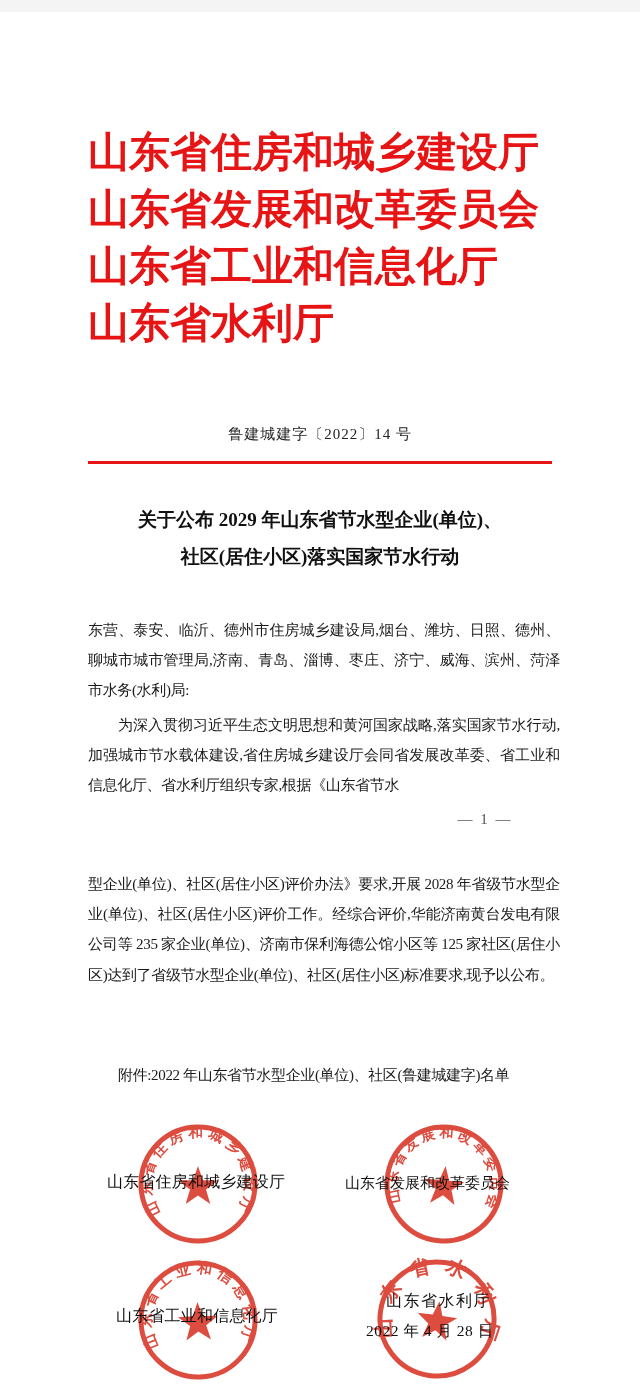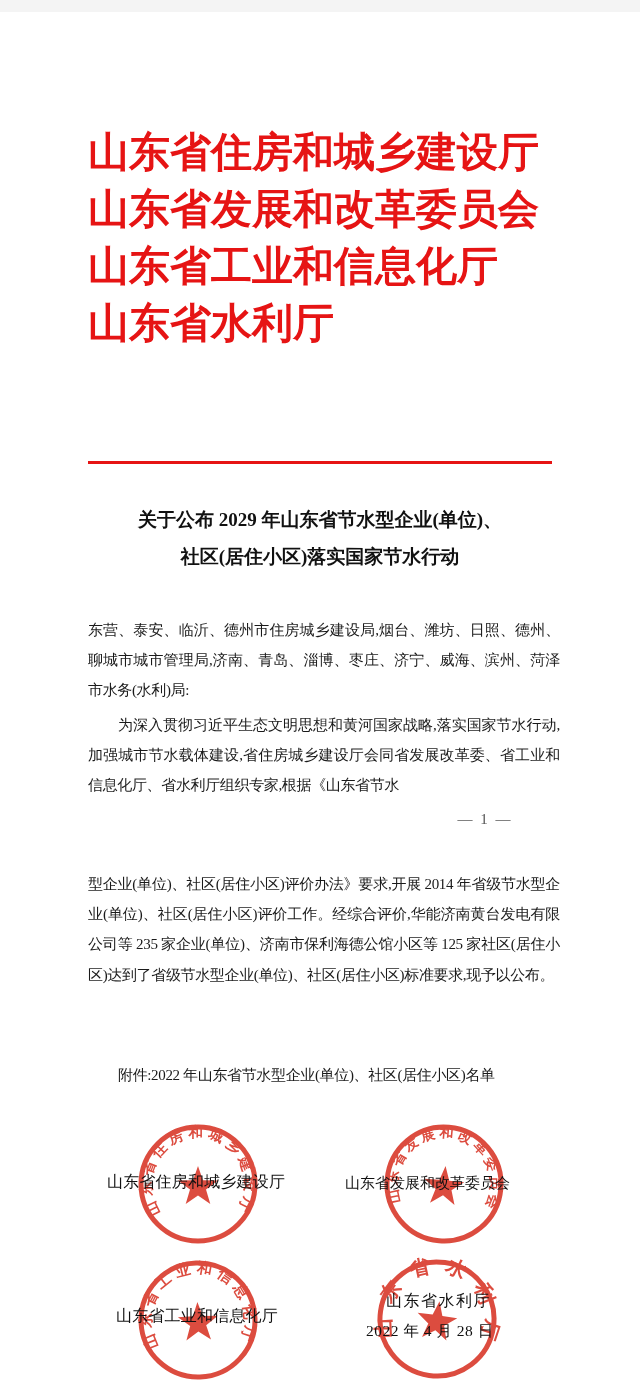--- a/index.html
+++ b/index.html
@@ -106,37 +106,38 @@
 
 <div class="page">
 
   <div class="agency-block">
     <div class="agency-line"><span>山东省住房和城乡建设厅</span></div>
     <div class="agency-line"><span>山东省发展和改革委员会</span></div>
     <div class="agency-line"><span>山东省工业和信息化厅</span></div>
     <div class="agency-line"><span>山东省水利厅</span></div>
   </div>
 
+  <div class="doc-number">鲁建城建字〔2022〕14 号</div>
 
   <div class="red-divider"></div>
 
   <div class="notice-title">
     <div>关于公布 2029 年山东省节水型企业(单位)、</div>
     <div>社区(居住小区)落实国家节水行动</div>
   </div>
 
   <div class="body-block para-p1">为深入贯彻习近平生态文明思想和黄河国家战略,落实国家节水行动,加强城市节水载体建设,省住房城乡建设厅会同省发展改革委、省工业和信息化厅、省水利厅组织专家,根据《山东省节水</div>
 
   <div class="body-block recipients">东营、泰安、临沂、德州市住房城乡建设局,烟台、潍坊、日照、德州、聊城市城市管理局,济南、青岛、淄博、枣庄、济宁、威海、滨州、菏泽市水务(水利)局:</div>
 
   <div class="page-number">— 1 —</div>
 
-  <div class="body-block para-p2">型企业(单位)、社区(居住小区)评价办法》要求,开展 2014 年省级节水型企业(单位)、社区(居住小区)评价工作。经综合评价,华能济南黄台发电有限公司等 235 家企业(单位)、济南市保利海德公馆小区等 125 家社区(居住小区)达到了省级节水型企业(单位)、社区(居住小区)标准要求,现予以公布。</div>
+  <div class="body-block para-p2">型企业(单位)、社区(居住小区)评价办法》要求,开展 2028 年省级节水型企业(单位)、社区(居住小区)评价工作。经综合评价,华能济南黄台发电有限公司等 235 家企业(单位)、济南市保利海德公馆小区等 125 家社区(居住小区)达到了省级节水型企业(单位)、社区(居住小区)标准要求,现予以公布。</div>
 
-  <div class="body-block attachment">附件:2022 年山东省节水型企业(单位)、社区(居住小区)名单</div>
+  <div class="body-block attachment">附件:2022 年山东省节水型企业(单位)、社区(鲁建城建字)名单</div>
 
   <div class="seal-label label-1">山东省住房和城乡建设厅</div>
   <div class="seal-label label-2">山东省发展和改革委员会</div>
   <div class="seal-label label-3">山东省工业和信息化厅</div>
   <div class="seal-label label-4">山东省水利厅</div>
   <div class="seal-label label-4-date">2022 年 4 月 28 日</div>
 
   <div class="seal seal-1">
     <svg width="132" height="132" viewBox="0 0 132 132" xmlns="http://www.w3.org/2000/svg">
       <circle cx="66" cy="66" r="57" fill="none" stroke="currentColor" stroke-width="5"></circle>

